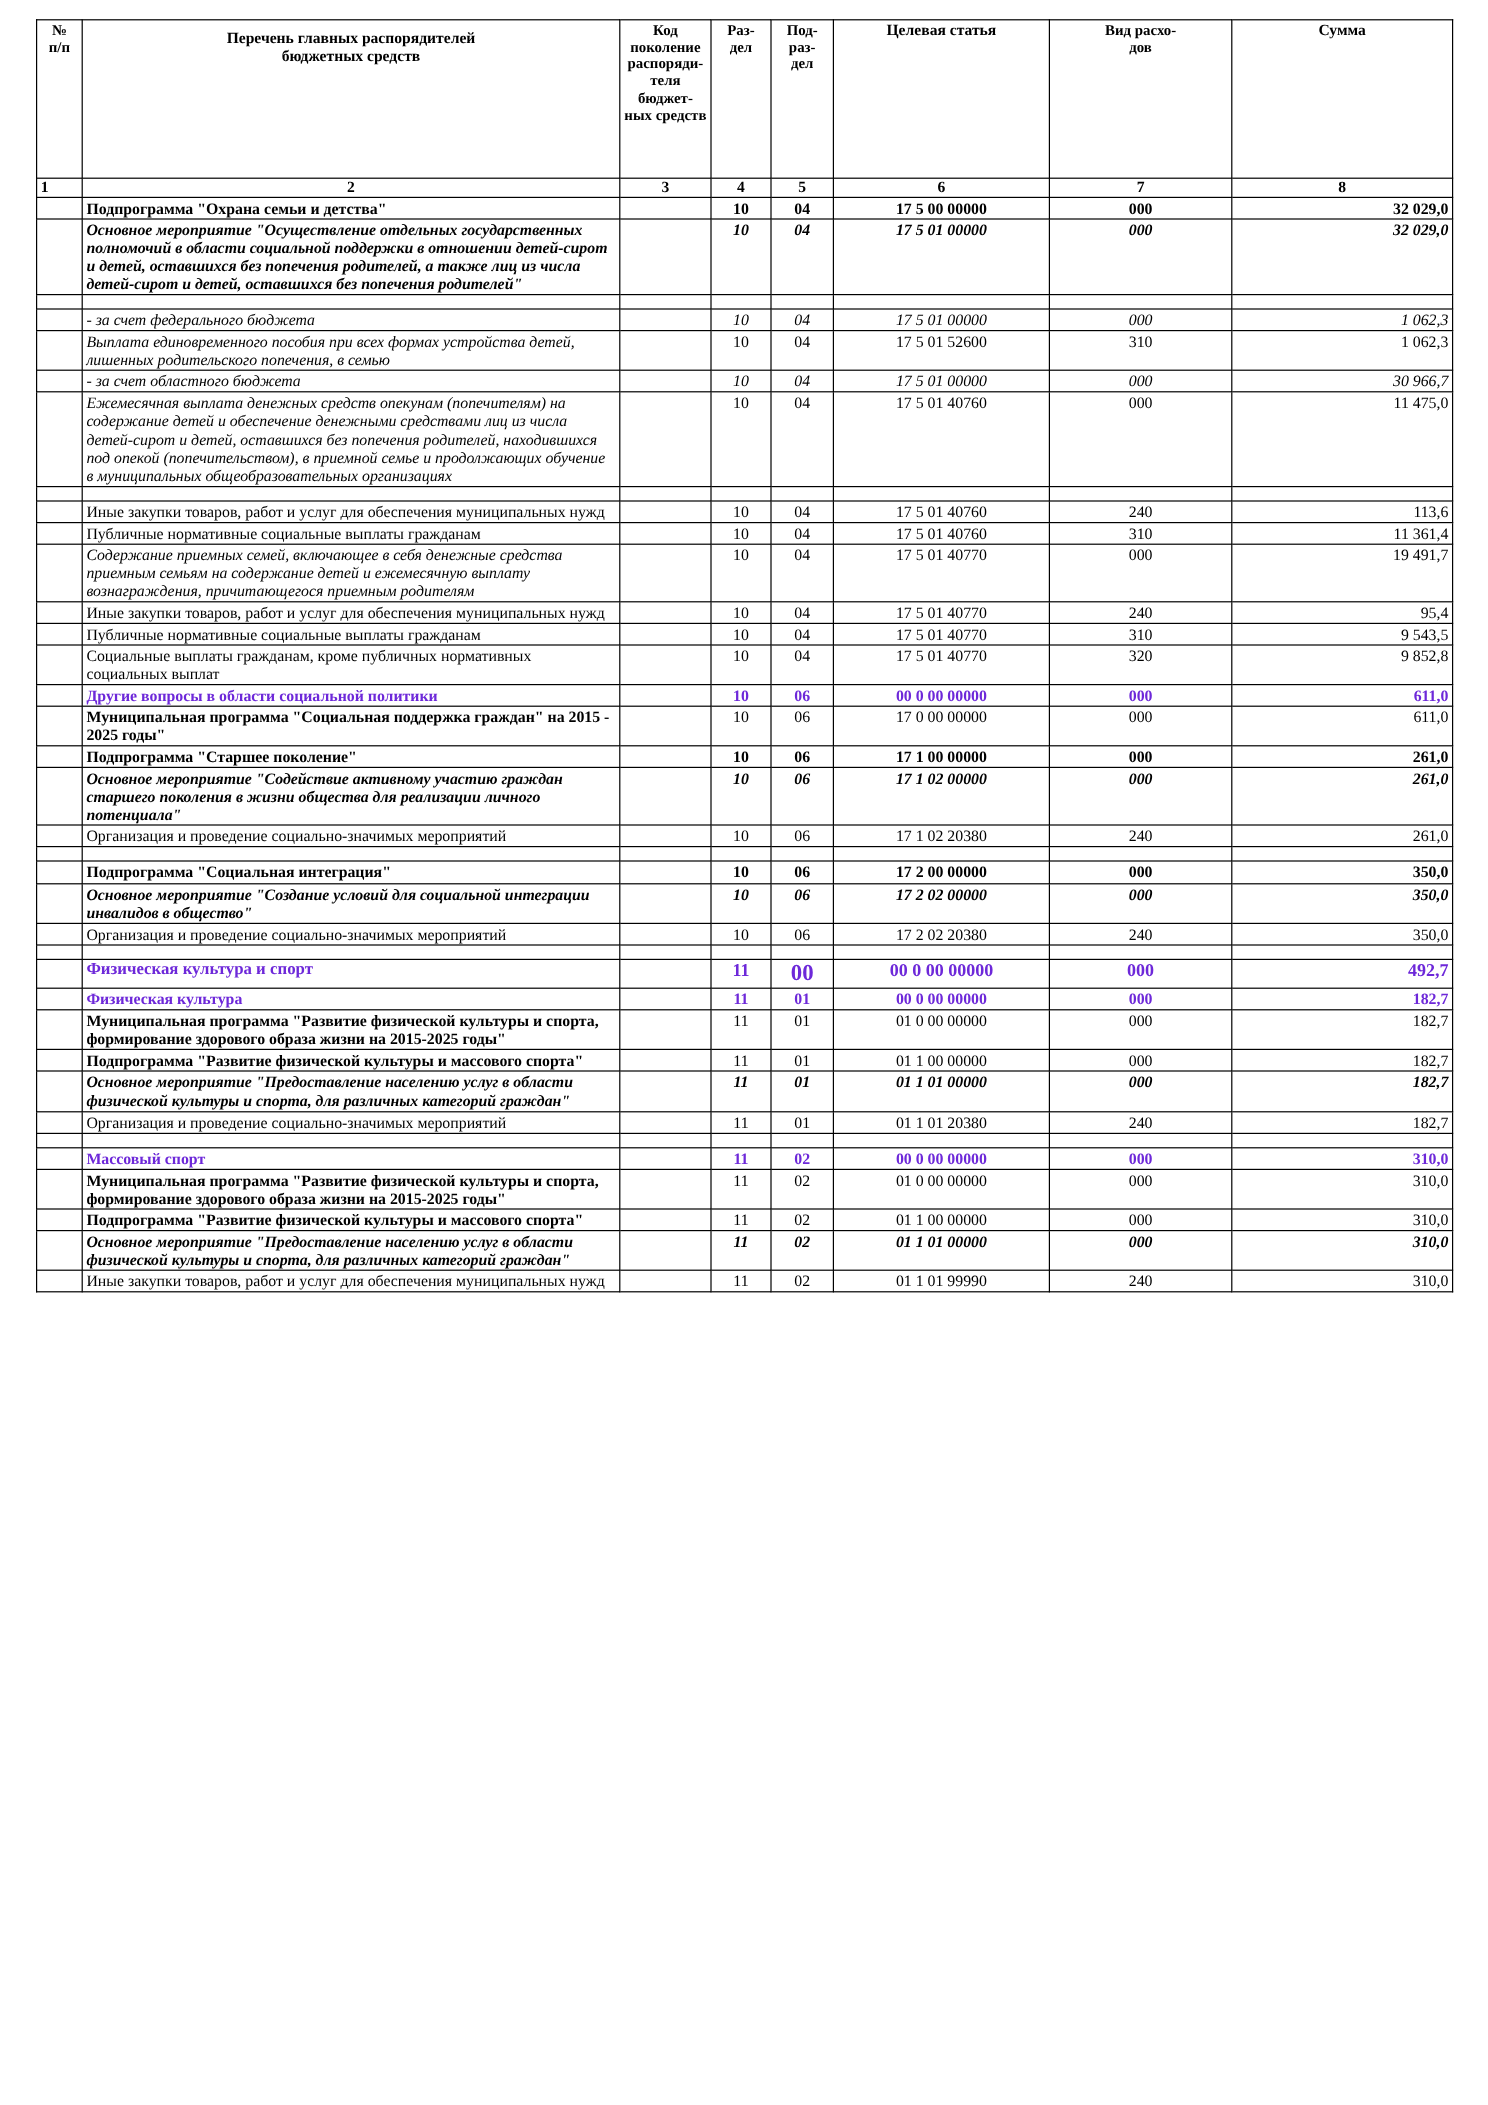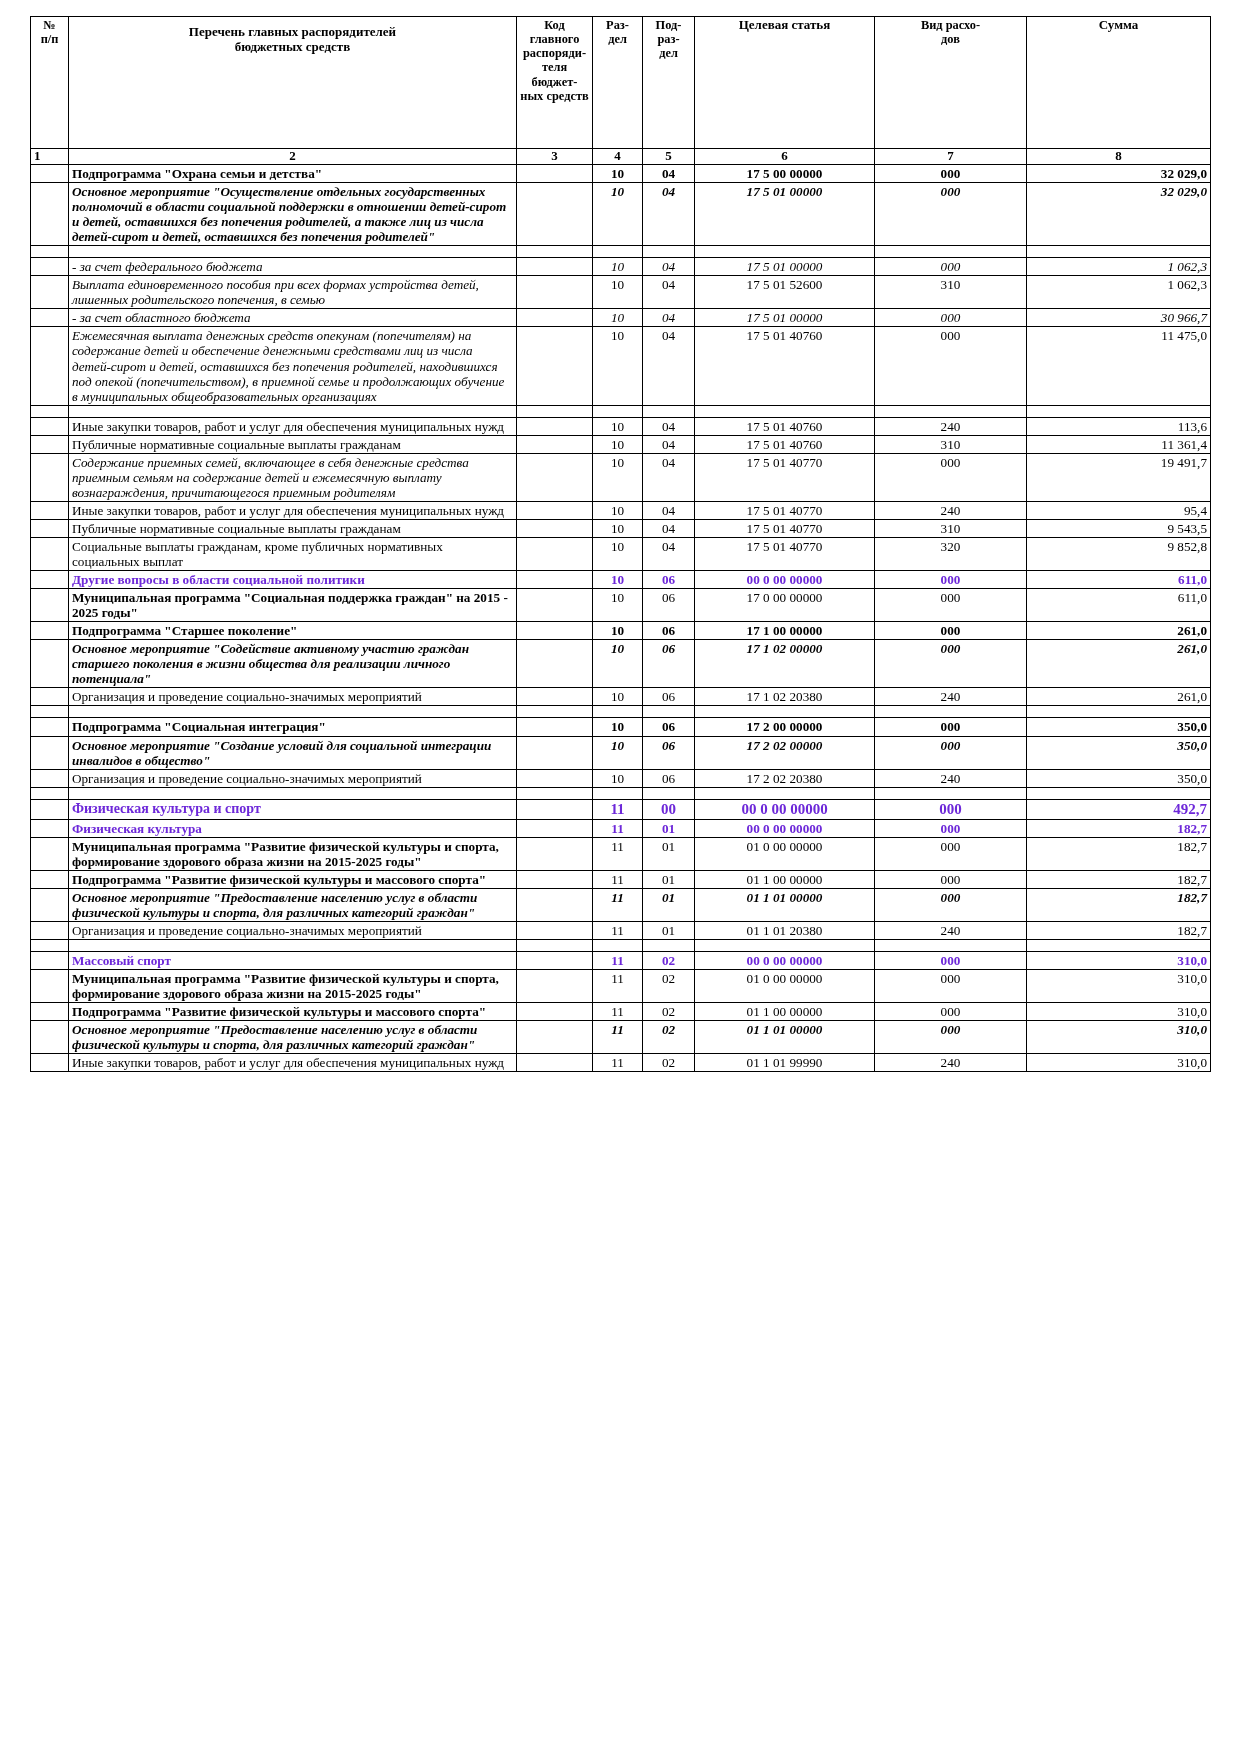--- a/index.html
+++ b/index.html
@@ -89,21 +89,21 @@
       <col class="c-vid">
       <col class="c-sum">
     </colgroup>
     <thead>
       <tr style="height:132px;">
         <td class="hdr-small nm">№
 п/п</td>
         <td class="hdr-name nm">Перечень главных распорядителей
 бюджетных средств</td>
         <td class="hdr-small nm">Код
-главного
+поколение
 распоряди-
 теля бюджет-
 ных средств</td>
         <td class="hdr-small nm">Раз-
 дел</td>
         <td class="hdr-small nm">Под-
 раз-
 дел</td>
         <td class="nm">Целевая статья</td>
         <td class="hdr-small nm">Вид расхо-
@@ -360,21 +360,21 @@
           <td></td>
           <td></td>
           <td></td>
           <td></td>
         </tr>
         <tr>
           <td></td>
           <td class="c-name-cell ind1 b blue" style="font-size: 14px;">Физическая культура и спорт</td>
           <td class="center"></td>
           <td class="center b blue" style="font-size: 15px;">11</td>
-          <td class="center b blue" style="font-size: 15px;">00</td>
+          <td class="center b blue" style="font-size: 19px;">00</td>
           <td class="center b blue" style="font-size: 15px;">00 0 00 00000</td>
           <td class="center b blue" style="font-size: 15px;">000</td>
           <td class="right b blue" style="font-size: 15px; font-family: Liberation Serif, serif;">492,7</td>
         </tr>
         <tr>
           <td></td>
           <td class="c-name-cell ind1 b blue">Физическая культура</td>
           <td class="center"></td>
           <td class="center b blue">11</td>
           <td class="center b blue">01</td>

